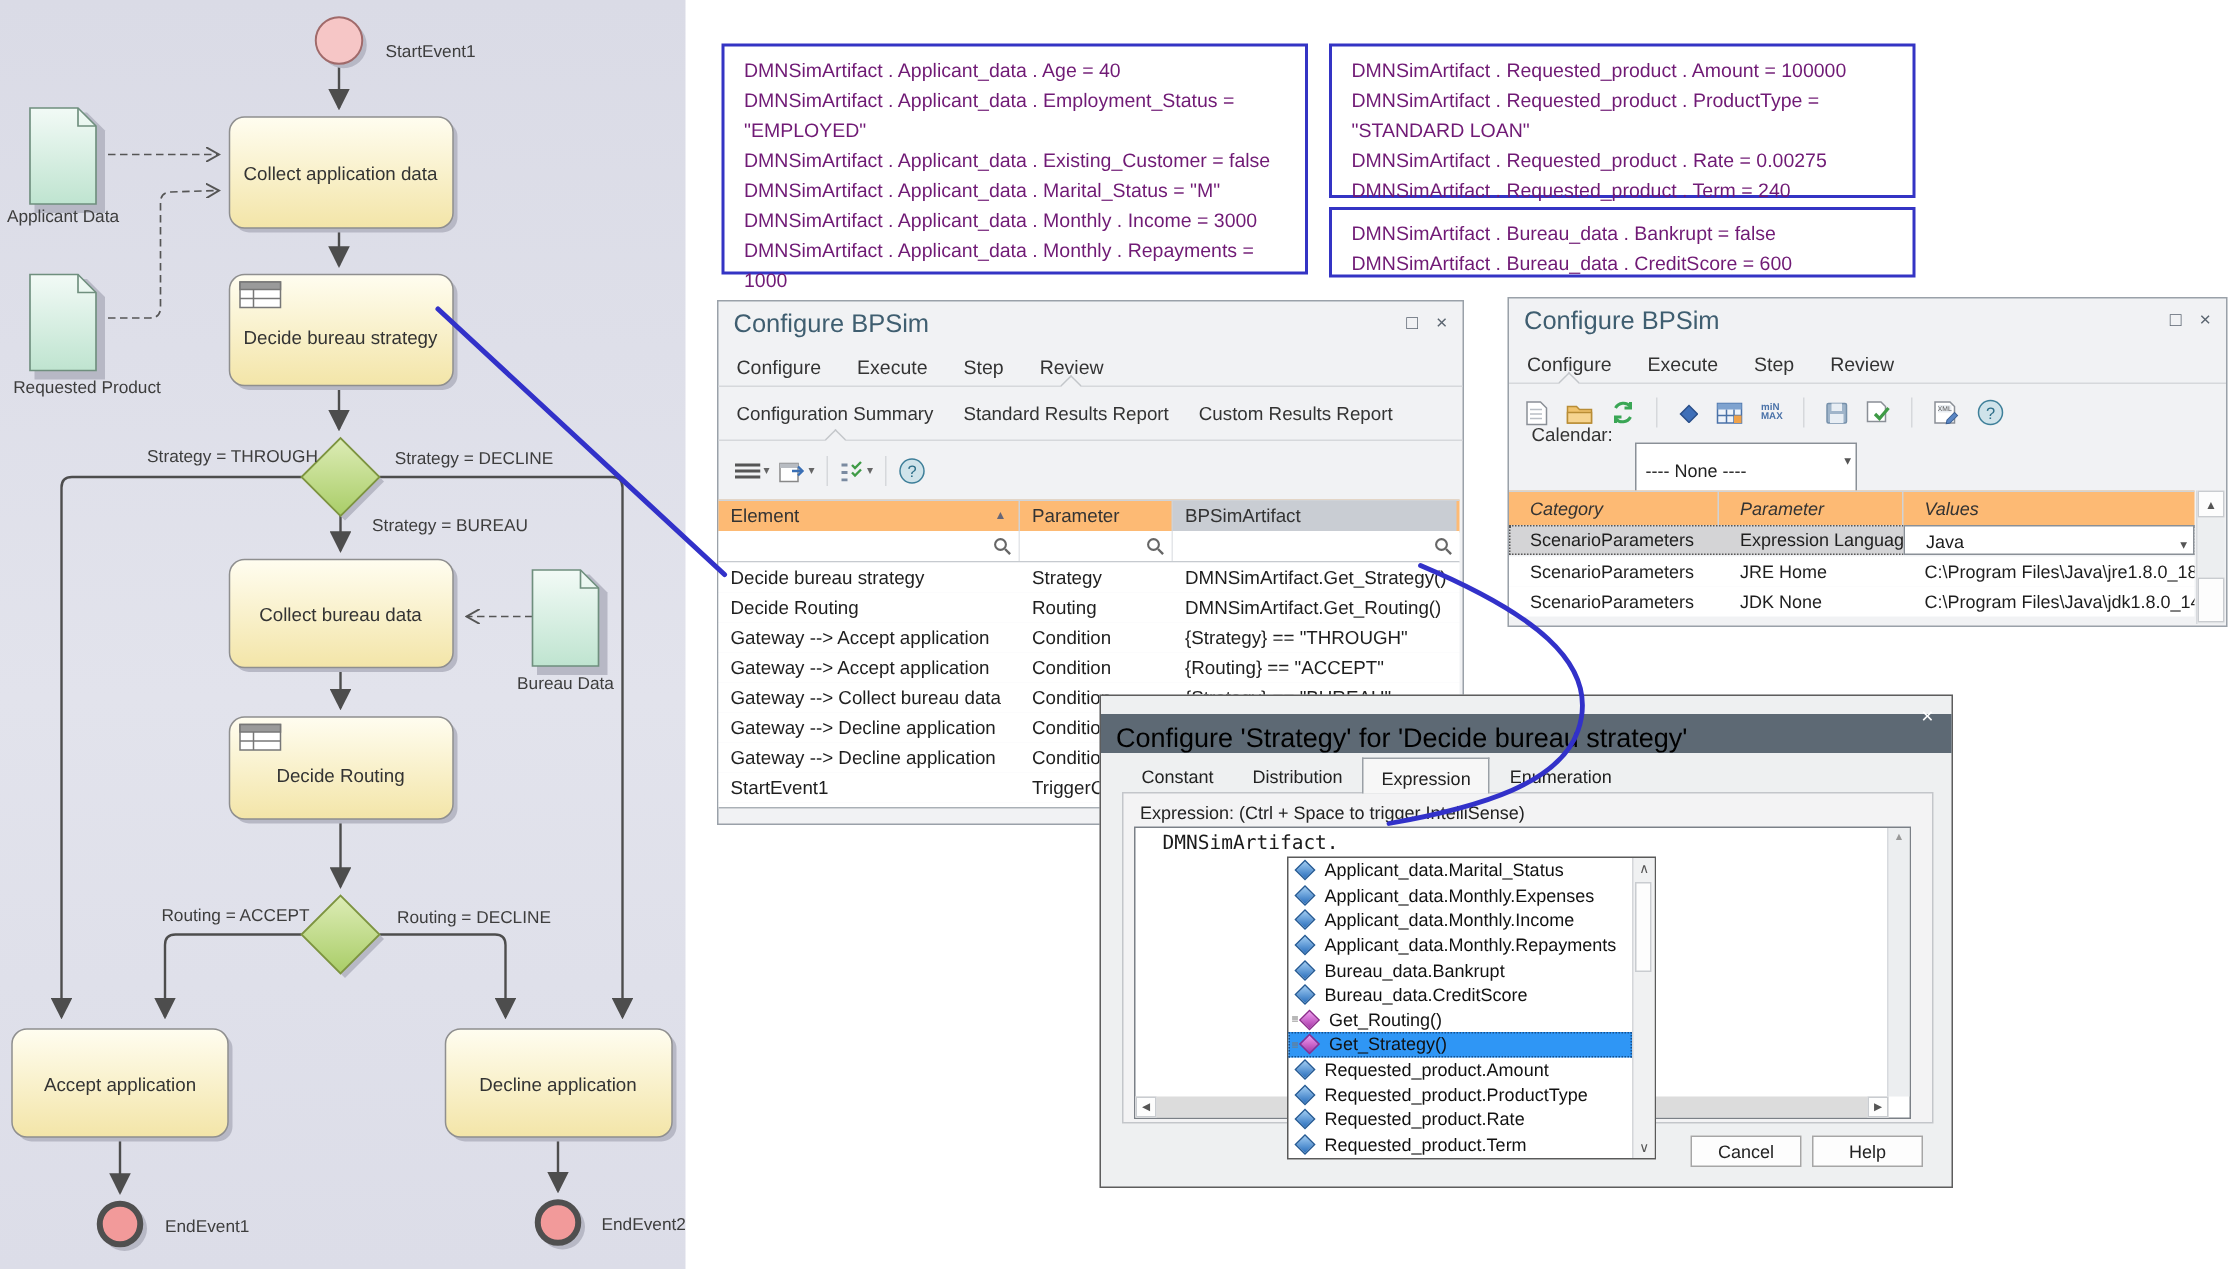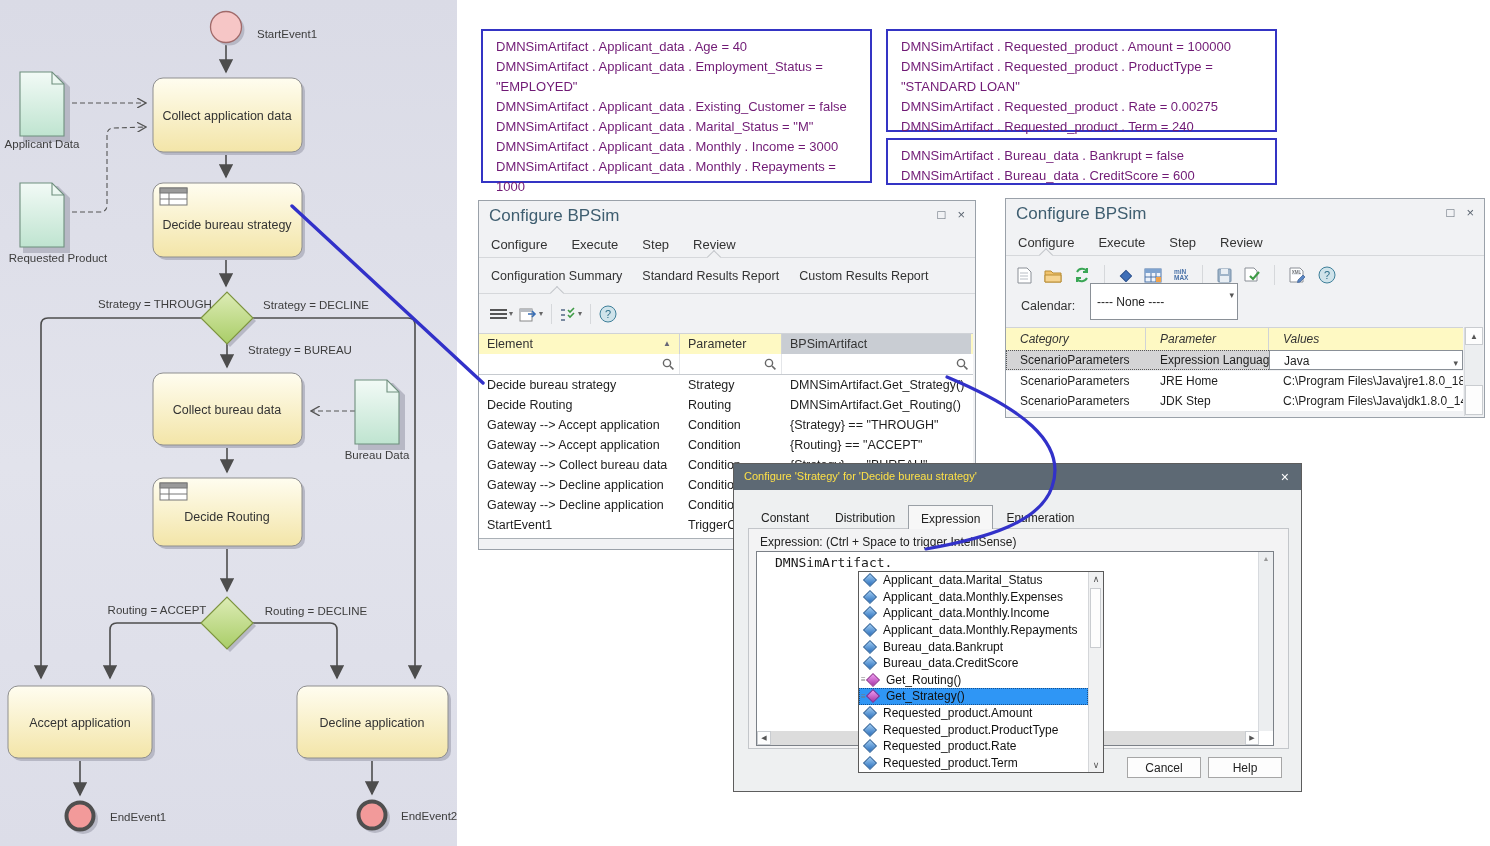--- a/index.html
+++ b/index.html
@@ -29,21 +29,21 @@
   .notch{position:absolute;left:50%;bottom:-5px;width:9px;height:9px;background:#f1f2f4;
     border-left:1px solid #c3c6ca;border-top:1px solid #c3c6ca;
     transform:translateX(-50%) rotate(45deg);}
   .toolbar{position:absolute;display:flex;align-items:center;padding-left:8px;box-sizing:border-box;}
   .tbtn{display:flex;align-items:center;justify-content:center;height:24px;padding:0 3px;}
   .caret{font-size:8px;color:#666;margin-left:2px;}
   .tsep{width:1px;height:20px;background:#d6d8db;margin:0 5px;}
 
   
   .gridhead{position:absolute;display:flex;height:20px;line-height:20px;
-    background:#fef9c3;border-top:1px solid #d0d3d7;border-bottom:1px solid #c6cacf;
+    background:#fdba74;border-top:1px solid #d0d3d7;border-bottom:1px solid #c6cacf;
     font-size:12.5px;color:#333;}
   .gh{box-sizing:border-box;padding-left:8px;border-right:1px solid #cfd2d6;position:relative;}
   .filterrow{position:absolute;display:flex;height:20px;background:#fff;
     border-bottom:1px solid #c6cacf;}
   .fc{box-sizing:border-box;position:relative;border-right:1px solid #e4e6e9;}
   .mag{position:absolute;right:5px;top:4px;}
   .trow{position:absolute;display:flex;height:20px;line-height:20px;background:#fff;
     font-size:12.5px;color:#1e1e1e;white-space:nowrap;}
   .tc{box-sizing:border-box;padding-left:8px;overflow:hidden;}
 
@@ -57,22 +57,22 @@
     font-size:12px;color:#222;display:flex;align-items:center;padding-left:6px;position:relative;}
   .combo .arr{position:absolute;right:3px;top:2px;font-size:9px;color:#555;}
 
   .sb-track{background:#eceef0;border-left:1px solid #d7dade;}
   .sb-btn{background:#fdfdfd;border:1px solid #c9ccd0;color:#555;font-size:8px;
     display:flex;align-items:center;justify-content:center;box-sizing:border-box;}
   .sb-thumb{background:#fdfdfd;border:1px solid #c9ccd0;box-sizing:border-box;}
 
   
   #strategy-dlg{background:#eef0f1;border:1px solid #5d5d5d;z-index:20;}
-  #strategy-title{position:absolute;left:0;top:0;right:0;height:26px;background:#5d6974;
-    color:#fde047;font-size:11px;padding:6px 0 0 10px;box-sizing:border-box;}
+  #strategy-title{position:absolute;left:0;top:12px;right:0;height:26px;background:#5d6974;
+    color:#000000;font-size:18px;padding:6px 0 0 10px;box-sizing:border-box;}
   .s-tabs{position:absolute;display:flex;align-items:flex-end;font-size:12px;color:#222;}
   .s-tab{padding:4px 12px 3px 12px;border:1px solid transparent;border-bottom:none;}
   .s-tab.sel{background:#f7f7f7;border-color:#9aa0a6;position:relative;top:1px;
     padding-top:6px;z-index:2;}
   .s-panel{position:absolute;background:#f3f3f4;border:1px solid #c3c6ca;}
   .wbtn{position:absolute;height:21px;background:#fdfdfd;border:1px solid #a6a6a6;
     font-size:12px;color:#222;display:flex;align-items:center;justify-content:center;box-sizing:border-box;}
 
   
   #intellisense{z-index:30;background:#fff;border:1px solid #5a5a5a;display:flex;}
@@ -488,22 +488,22 @@
         </svg>
       </span>
     <span class="tbtn">
         <svg width="18" height="18">
           <circle cx="9" cy="9" r="8" fill="#cfe3ea" stroke="#3e7f99"></circle>
           <text x="9" y="13" text-anchor="middle" font-size="11" fill="#2e6f89" font-family="Liberation Sans">?</text>
         </svg>
       </span>
   </div>
 
-  <div class="abs" style="left:15px;top:100px;font-size:12.5px;color:#333;">Calendar:</div>
-  <div class="combo abs" style="left:84px;top:84px;width:148px;height:37px;">
+  <div class="abs" style="left:15px;top:84px;font-size:12.5px;color:#333;">Calendar:</div>
+  <div class="combo abs" style="left:84px;top:96px;width:148px;height:37px;">
     <span>---- None ----</span>
     <span class="arr" style="top:6px;">▾</span>
   </div>
 
   <div class="gridhead" style="top:128px;left:0;width:457px;font-size:12px;height:22px;line-height:22px;">
     <div class="gh r-gh" style="width:140px;">Category</div>
     <div class="gh r-gh" style="width:123px;">Parameter</div>
     <div class="gh r-gh" style="width:194px;border-right:none;">Values</div>
   </div>
 
@@ -515,21 +515,21 @@
       <span style="position:absolute;right:4px;top:2px;font-size:9px;color:#555;">▾</span>
     </div>
   </div>
   <div class="rrow" style="top:172px;left:0;width:457px;">
     <div class="rc" style="width:140px;">ScenarioParameters</div>
     <div class="rc" style="width:123px;">JRE Home</div>
     <div class="rc" style="width:194px;">C:\Program Files\Java\jre1.8.0_181</div>
   </div>
   <div class="rrow" style="top:192px;left:0;width:457px;">
     <div class="rc" style="width:140px;">ScenarioParameters</div>
-    <div class="rc" style="width:123px;">JDK Step</div>
+    <div class="rc" style="width:123px;">JDK None</div>
     <div class="rc" style="width:194px;">C:\Program Files\Java\jdk1.8.0_144</div>
   </div>
 
   <div class="abs sb-track" style="left:458px;top:128px;width:18px;height:89px;">
     <div class="sb-btn" style="width:18px;height:18px;">
         <span>▲</span>
       </div>
     <div class="sb-thumb" style="width:18px;height:30px;margin-top:40px;"></div>
   </div>
 </div>

